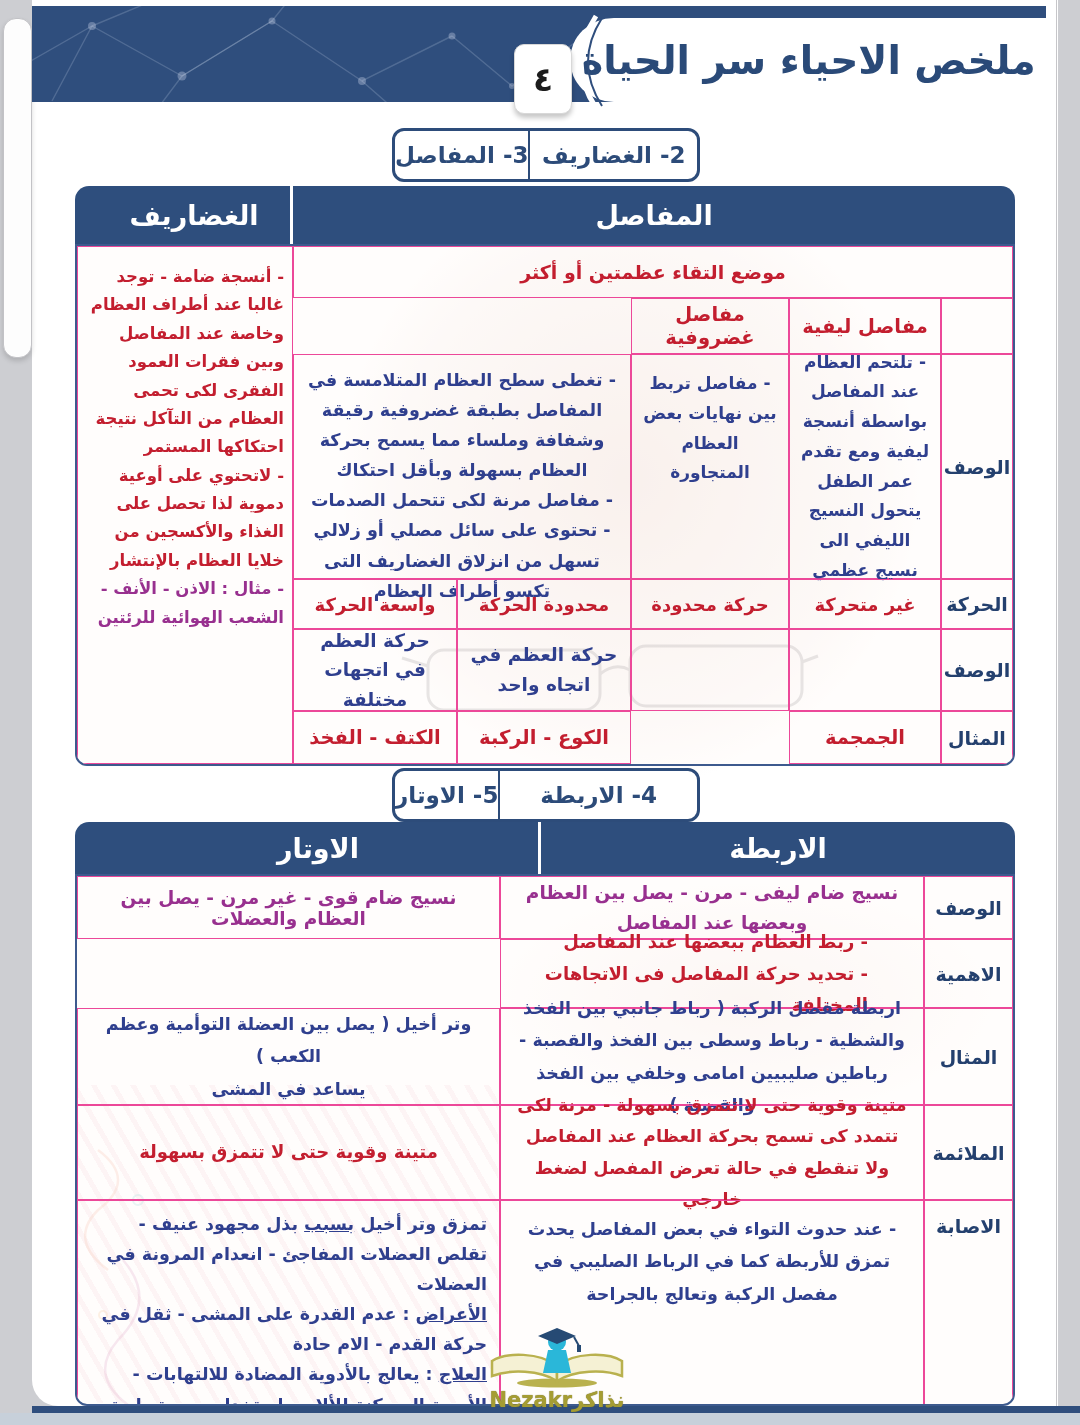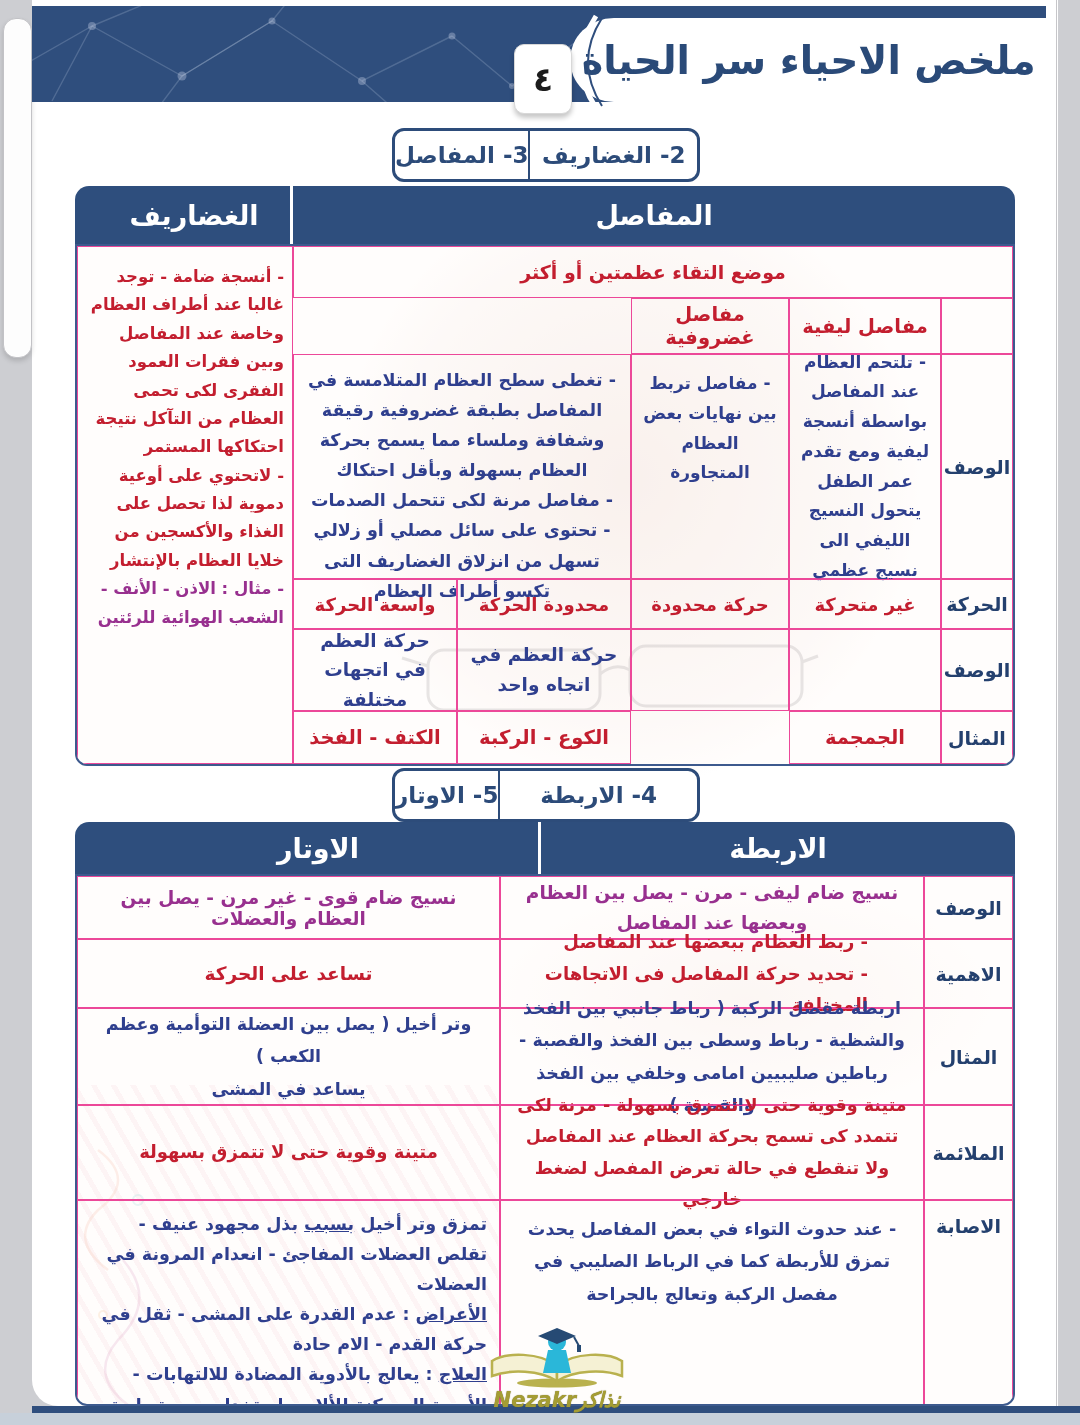--- a/index.html
+++ b/index.html
@@ -60,21 +60,21 @@
   #t2-body{left:75px;top:874px;width:940px;height:532px;
            grid-template-columns:89px 424px 1fr;
            grid-template-rows:63px 69px 97px 95px 1fr;}
   .c-cart{display:block;text-align:right;padding:16px 8px 0 6px;font-size:16.5px;line-height:1.72;}
   .c-cart div{margin:0;}
   .blocky{display:block;text-align:right;font-size:17.5px;line-height:1.72;padding:8px 12px 0 8px;}
   
   #bottom-line{position:absolute;left:32px;top:1406px;width:1048px;height:7px;background:#2f4e7d;z-index:7;}
   #bottom-strip{position:absolute;left:0;top:1413px;width:1080px;height:12px;background:#c7d0da;z-index:7;}
   #logo{position:absolute;left:472px;top:1326px;width:170px;height:96px;z-index:9;text-align:center;}
-  #logo .lg-text{font-size:21px;font-weight:bold;font-style:italic;color:#a59d33;
+  #logo .lg-text{font-size:21px;font-weight:bold;color:#a59d33;
                  text-shadow:0 0 1px #6b652a;margin-top:-6px;}
   #doodles{left:78px;top:1140px;z-index:2;opacity:.55;}
 </style>
 </head>
 <body>
 
 <div id="page"></div>
 <div id="page-edge-line"></div>
 <div id="side-tab"></div>
 
@@ -189,21 +189,20 @@
   <div class="cell lbl" style="grid-area:2/1/3/2;">الاهمية</div>
   <div class="cell lbl" style="grid-area:3/1/4/2;">المثال</div>
   <div class="cell lbl" style="grid-area:4/1/5/2;">الملائمة</div>
   <div class="cell lbl" style="grid-area:5/1/6/2;align-items:flex-start;padding-top:14px;">الاصابة</div>
 
   <div class="cell purple" style="grid-area:1/2/2/3;font-size:18.5px;line-height:1.6;padding:0 16px;">نسيج ضام ليفى - مرن - يصل بين العظام وبعضها عند المفاصل</div>
   <div class="cell purple" style="grid-area:1/3/2/4;font-size:18.5px;padding:0 14px;">نسيج ضام قوى - غير مرن - يصل بين العظام والعضلات</div>
 
   <div class="cell red pre" style="grid-area:2/2/3/3;font-size:18px;line-height:1.75;justify-content:flex-start;text-align:right;padding-right:55px;">- ربط العظام ببعضها عند المفاصل
 - تحديد حركة المفاصل فى الاتجاهات المختلفة</div>
-  <div class="cell red" style="grid-area:2/3/3/4;font-size:18.5px;">تساعد على الحركة</div>
 
   <div class="cell blue" style="grid-area:3/2/4/3;font-size:17.5px;line-height:1.85;padding:0 14px;">اربطة مفصل الركبة ( رباط جانبي بين الفخذ والشظية - رباط وسطى بين الفخذ والقصبة - رباطين صليبيين امامى وخلفي بين الفخذ والقصبة )</div>
   <div class="cell blue pre" style="grid-area:3/3/4/4;font-size:17.5px;line-height:1.85;padding:0 12px;">وتر أخيل ( يصل بين العضلة التوأمية وعظم الكعب )
 يساعد في المشى</div>
 
   <div class="cell red" style="grid-area:4/2/5/3;font-size:17.5px;line-height:1.8;padding:0 12px;">متينة وقوية حتى لا تتمزق بسهولة - مرنة لكى تتمدد كى تسمح بحركة العظام عند المفاصل ولا تنقطع في حالة تعرض المفصل لضغط خارجي</div>
   <div class="cell red" style="grid-area:4/3/5/4;font-size:18px;padding:0 40px;line-height:1.7;">متينة وقوية حتى لا تتمزق بسهولة</div>
 
   <div class="cell blue" style="grid-area:5/2/6/3;font-size:17.5px;line-height:1.85;align-items:flex-start;padding:12px 14px 0 14px;">- عند حدوث التواء في بعض المفاصل يحدث تمزق للأربطة كما في الرباط الصليبي في مفصل الركبة وتعالج بالجراحة</div>
   <div class="cell blue blocky" style="grid-area:5/3/6/4;">

